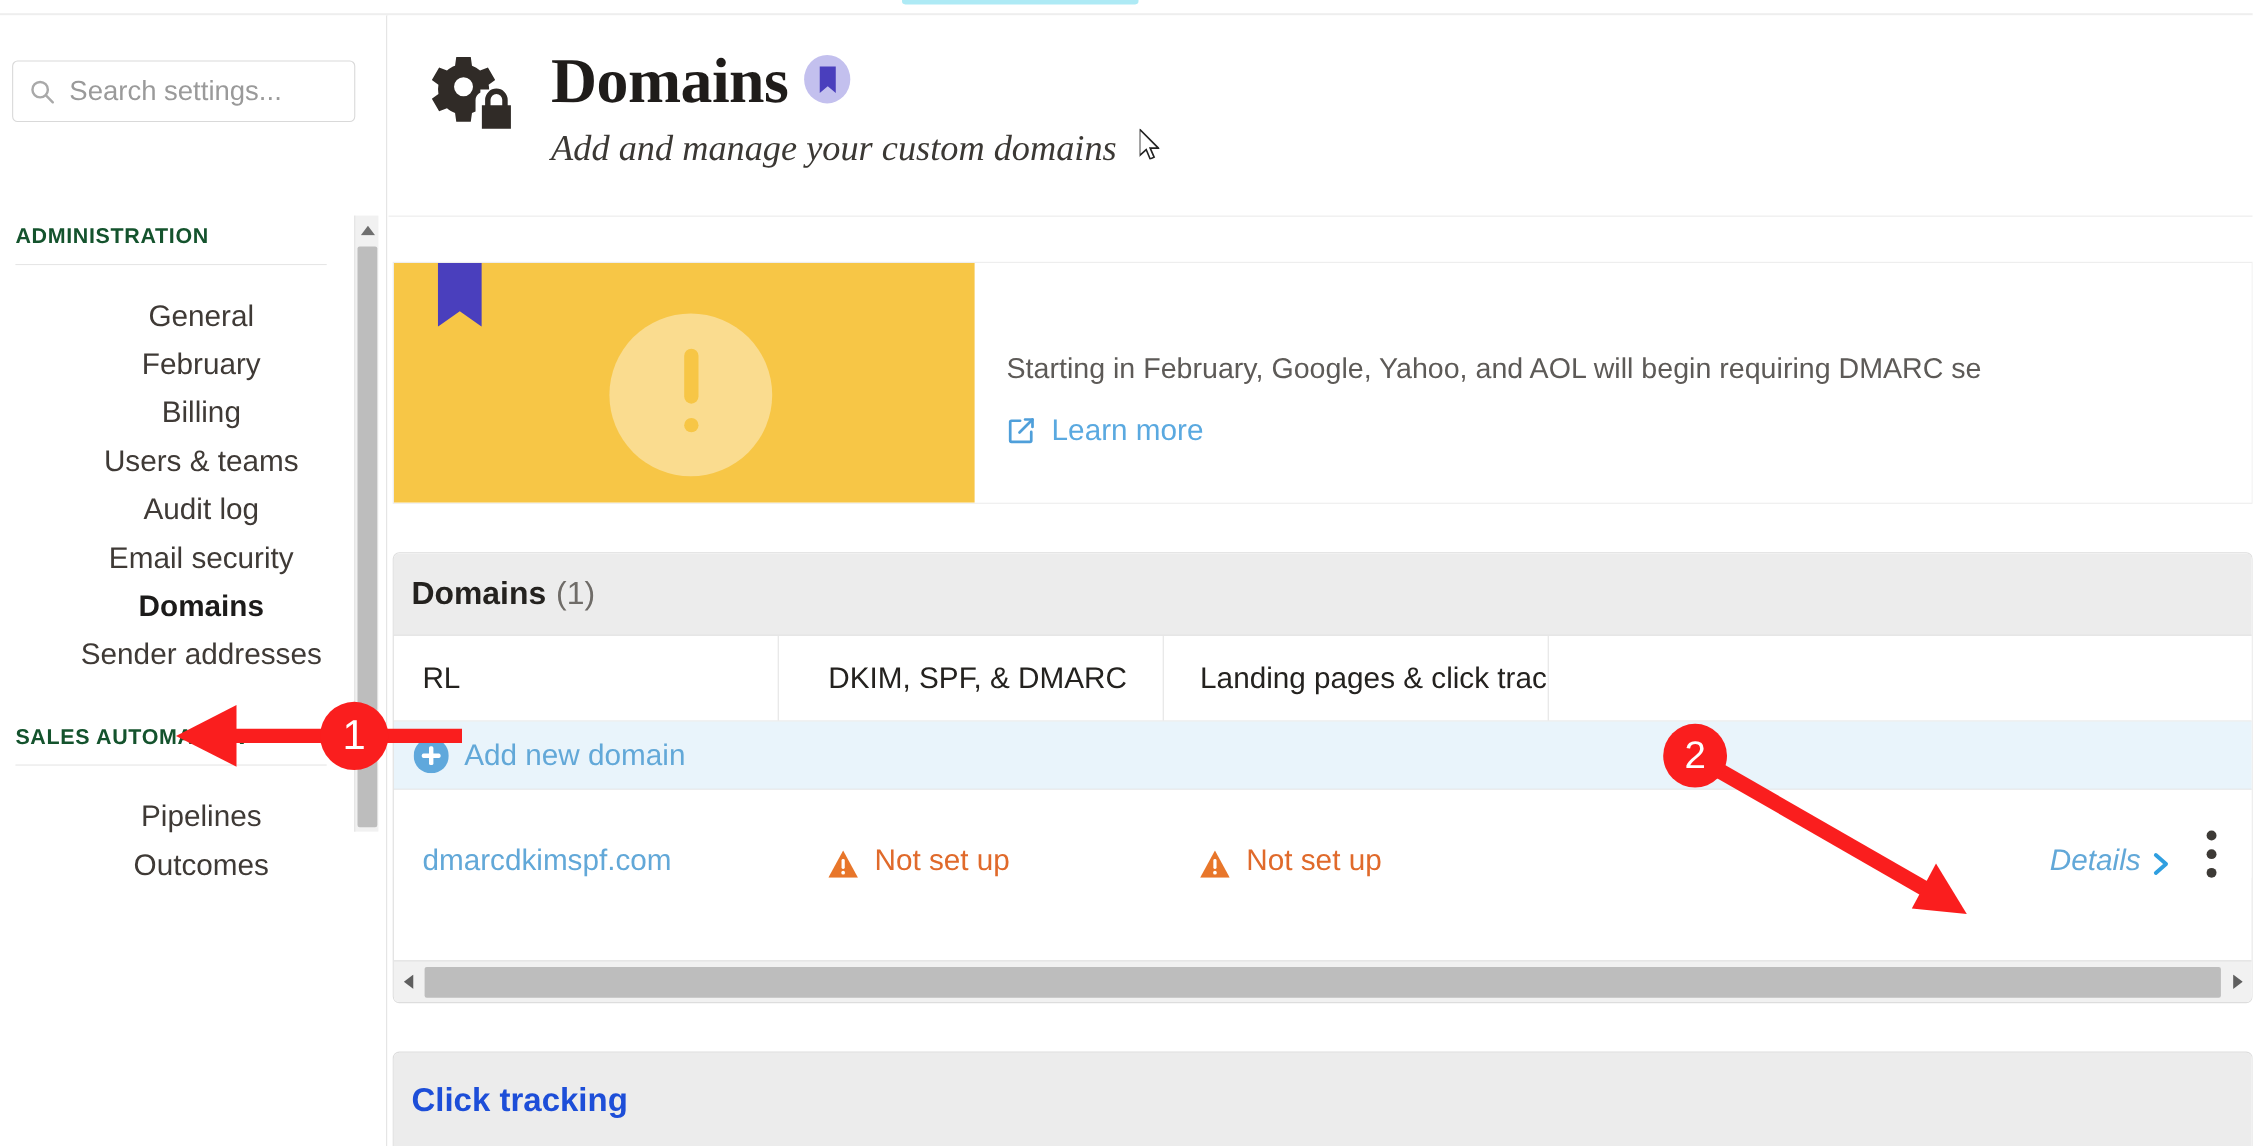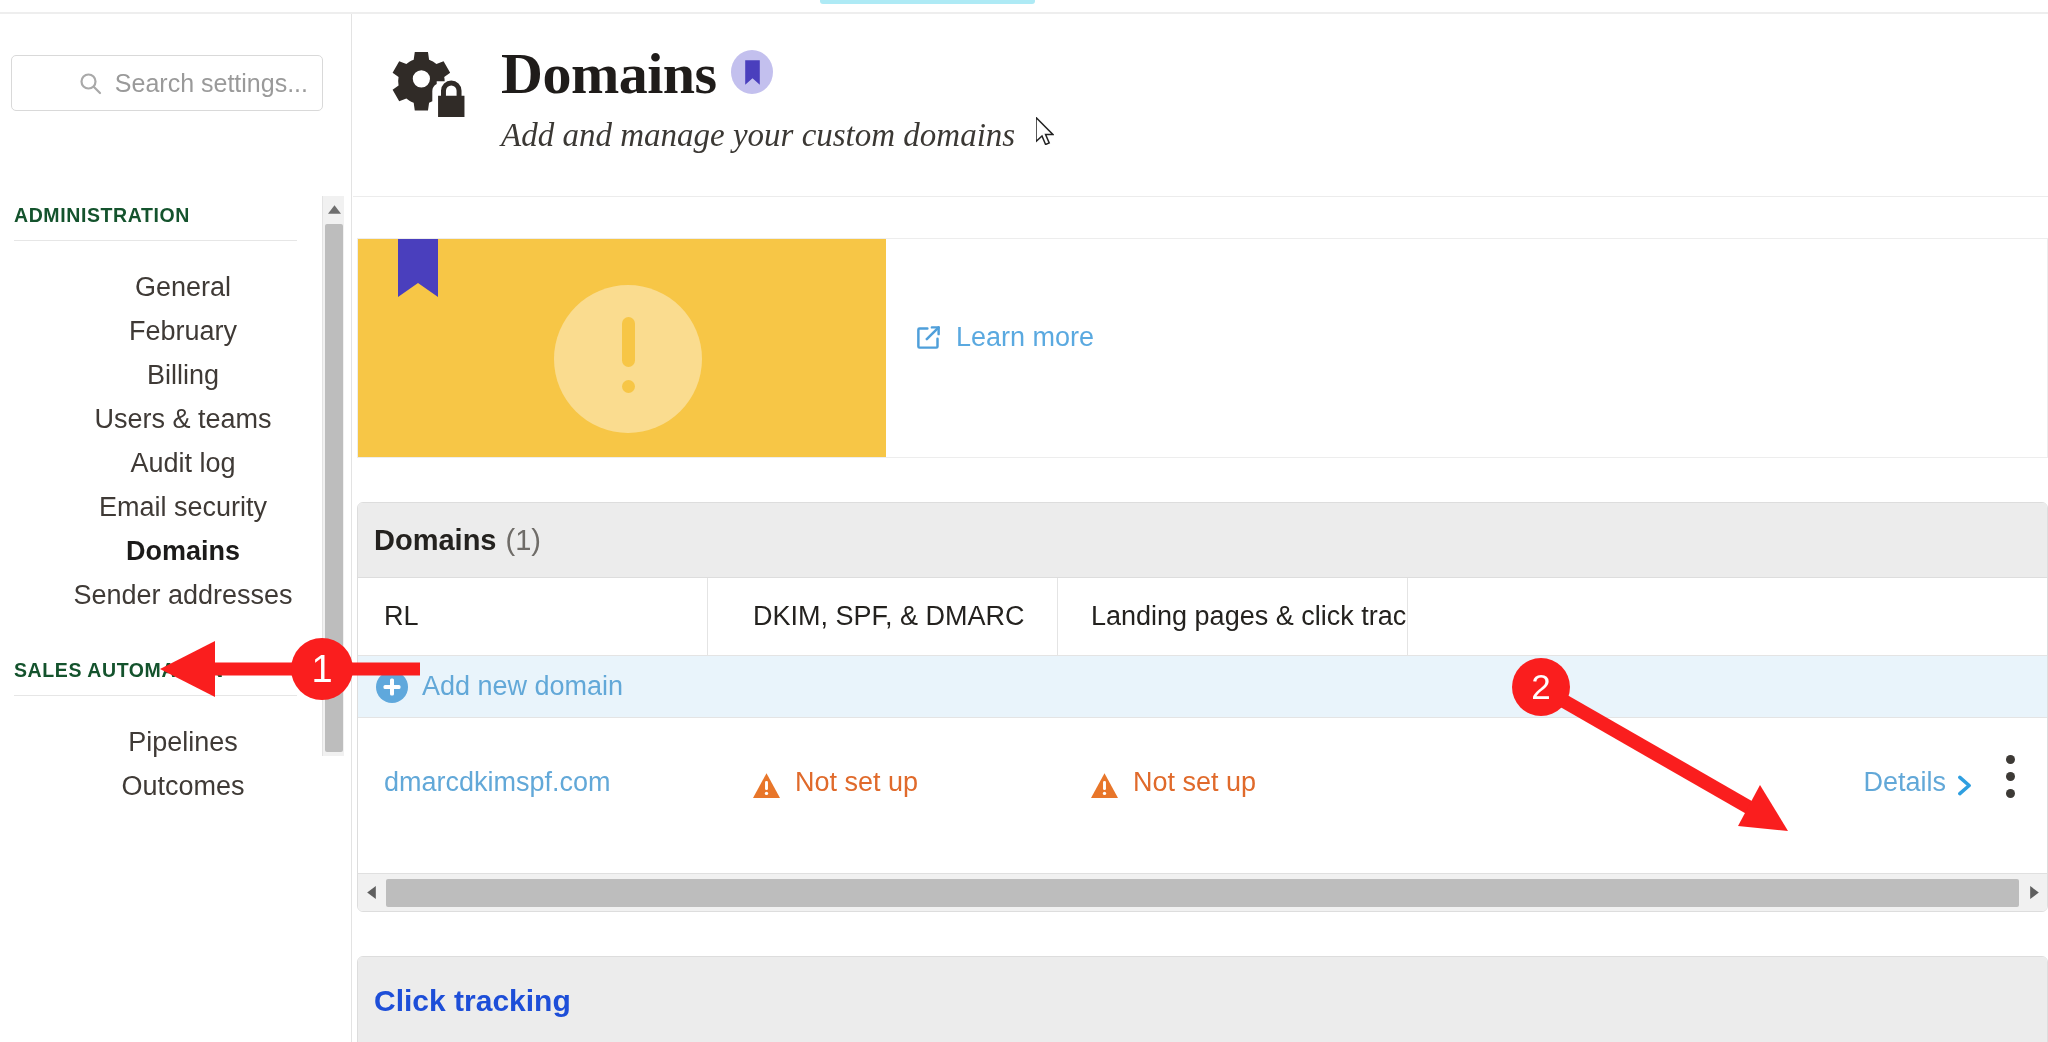--- a/index.html
+++ b/index.html
@@ -39,21 +39,20 @@
   }
   .search-box {
     position: absolute; top: 41px; left: 11px;
     width: 312px; height: 56px;
     border: 1px solid #d9d9d9;
     border-radius: 5px;
     background: #fff;
     display: flex; align-items: center;
     padding: 0 14px;
     gap: 13px;
-    justify-content: flex-end;
   }
   .search-icon { width: 24px; height: 24px; flex: 0 0 auto; color: #a9a9a9; }
   .search-placeholder {
     font-size: 25px; color: #9a9a9a;
     font-family: "Liberation Sans", sans-serif;
     white-space: nowrap;
   }
   .your-settings {
     position: absolute; top: 111px; left: 11px;
     width: 312px; height: 52px;
@@ -271,20 +270,21 @@
   .td.c1 { width: 350px; }
   .td.c2 { width: 350px; padding-left: 45px; gap: 15px; }
   .td.c3 { width: 350px; padding-left: 33px; gap: 15px; }
   .td.c4 { flex: 1 1 auto; justify-content: flex-end; padding-right: 0; gap: 0; }
   .domain-link { color: #62a8d8; cursor: pointer; }
   .warn-icon { width: 27px; height: 25px; color: #e8762a; flex: 0 0 auto; }
   .warn-text { color: #e06a2b; }
   .details-link {
     color: #62a8d8; display: inline-flex; align-items: center; gap: 10px;
     cursor: pointer;
+    font-style: italic;
   }
   .chev { width: 17px; height: 21px; color: #2f9fe0; }
   .kebab {
     width: 74px; display: flex; flex-direction: column; align-items: center;
     gap: 8px; cursor: pointer;
   }
   .kebab span { width: 9px; height: 9px; border-radius: 50%; background: #3d3a36; display:block;}
 
   .hscroll {
     position: absolute; bottom: 0; left: 0;
@@ -413,20 +413,21 @@
           <svg viewBox="0 0 40 58" width="40" height="58" fill="#4a3fbd">
               <path d="M0 0h40v58l-20-14L0 58z"></path>
             </svg>
         </span>
         <div class="banner-circle">
           <span class="bang-stem"></span>
           <span class="bang-dot"></span>
         </div>
       </div>
       <div class="banner-body">
+        <div class="banner-desc">Starting in February, Google, Yahoo, and AOL will begin requiring DMARC se</div>
         <div class="learn-more">
           <span class="ext-icon">
             <svg viewBox="0 0 24 24" width="27" height="27" fill="none" stroke="currentColor" stroke-width="2.2" stroke-linecap="round" stroke-linejoin="round">
               <path d="M20 13v7a1 1 0 0 1-1 1H4a1 1 0 0 1-1-1V5a1 1 0 0 1 1-1h7"></path>
               <polyline points="15,3 21,3 21,9"></polyline>
                 <line x1="10.5" y1="13.5" x2="21" y2="3"></line>
             </svg>
           </span>
           <span>Learn more</span>
         </div>

